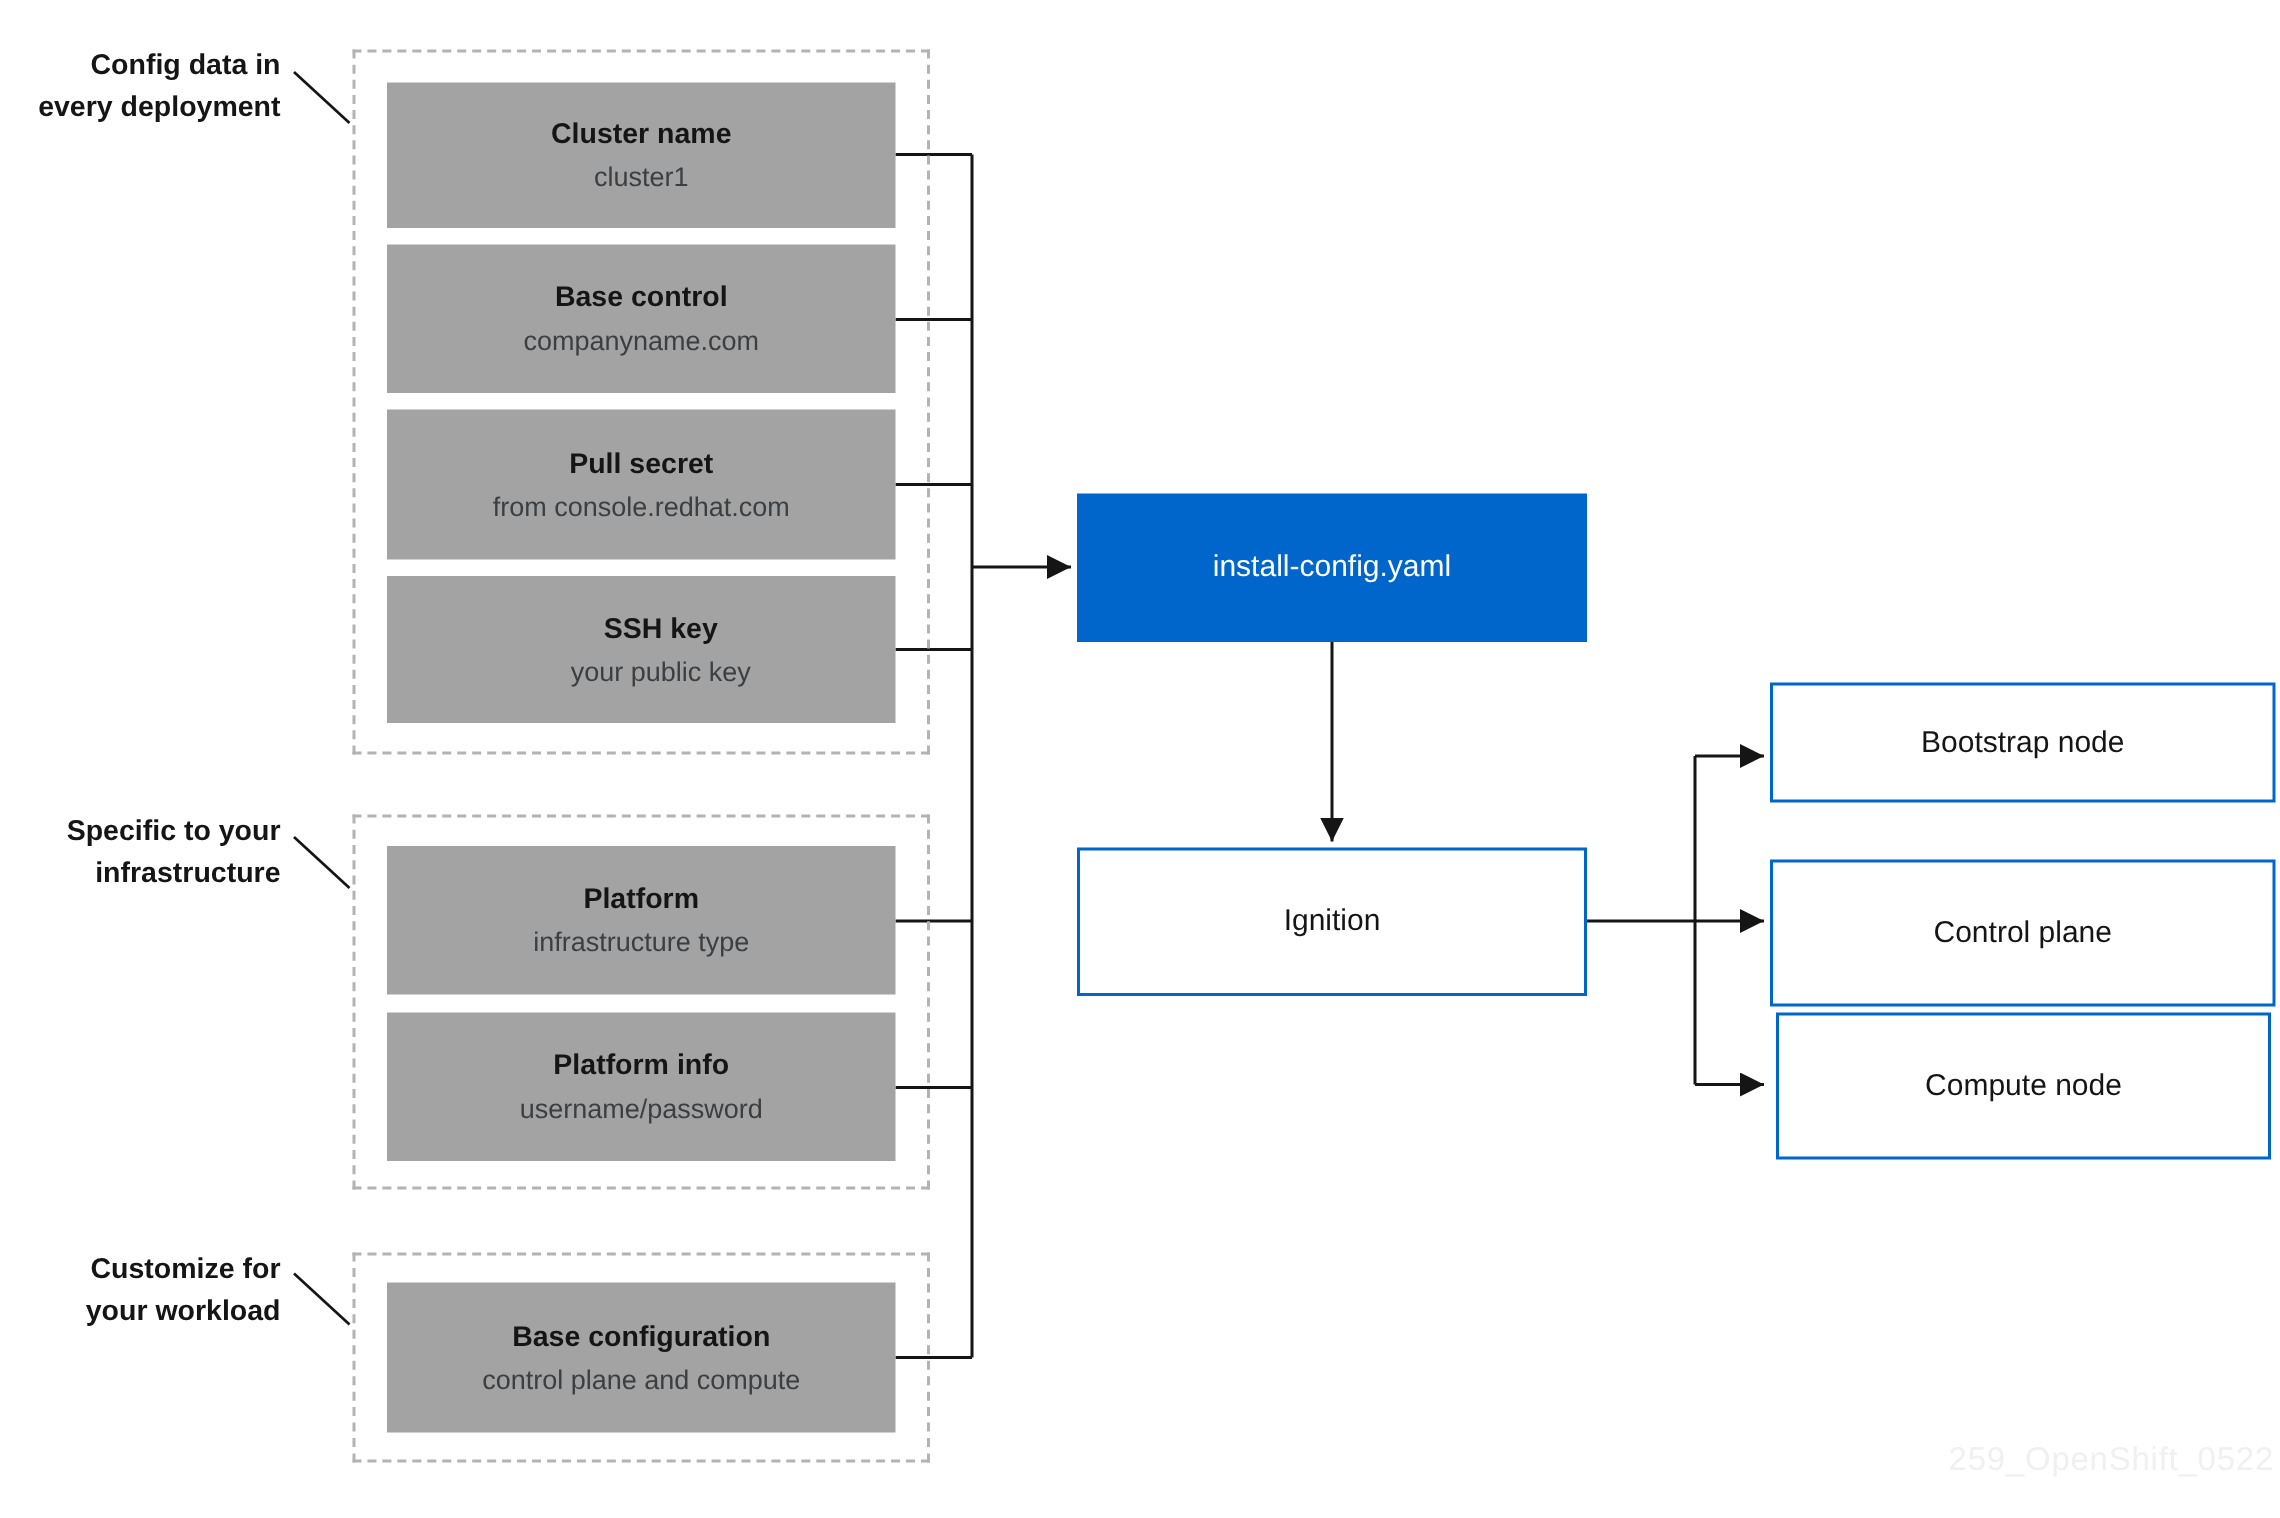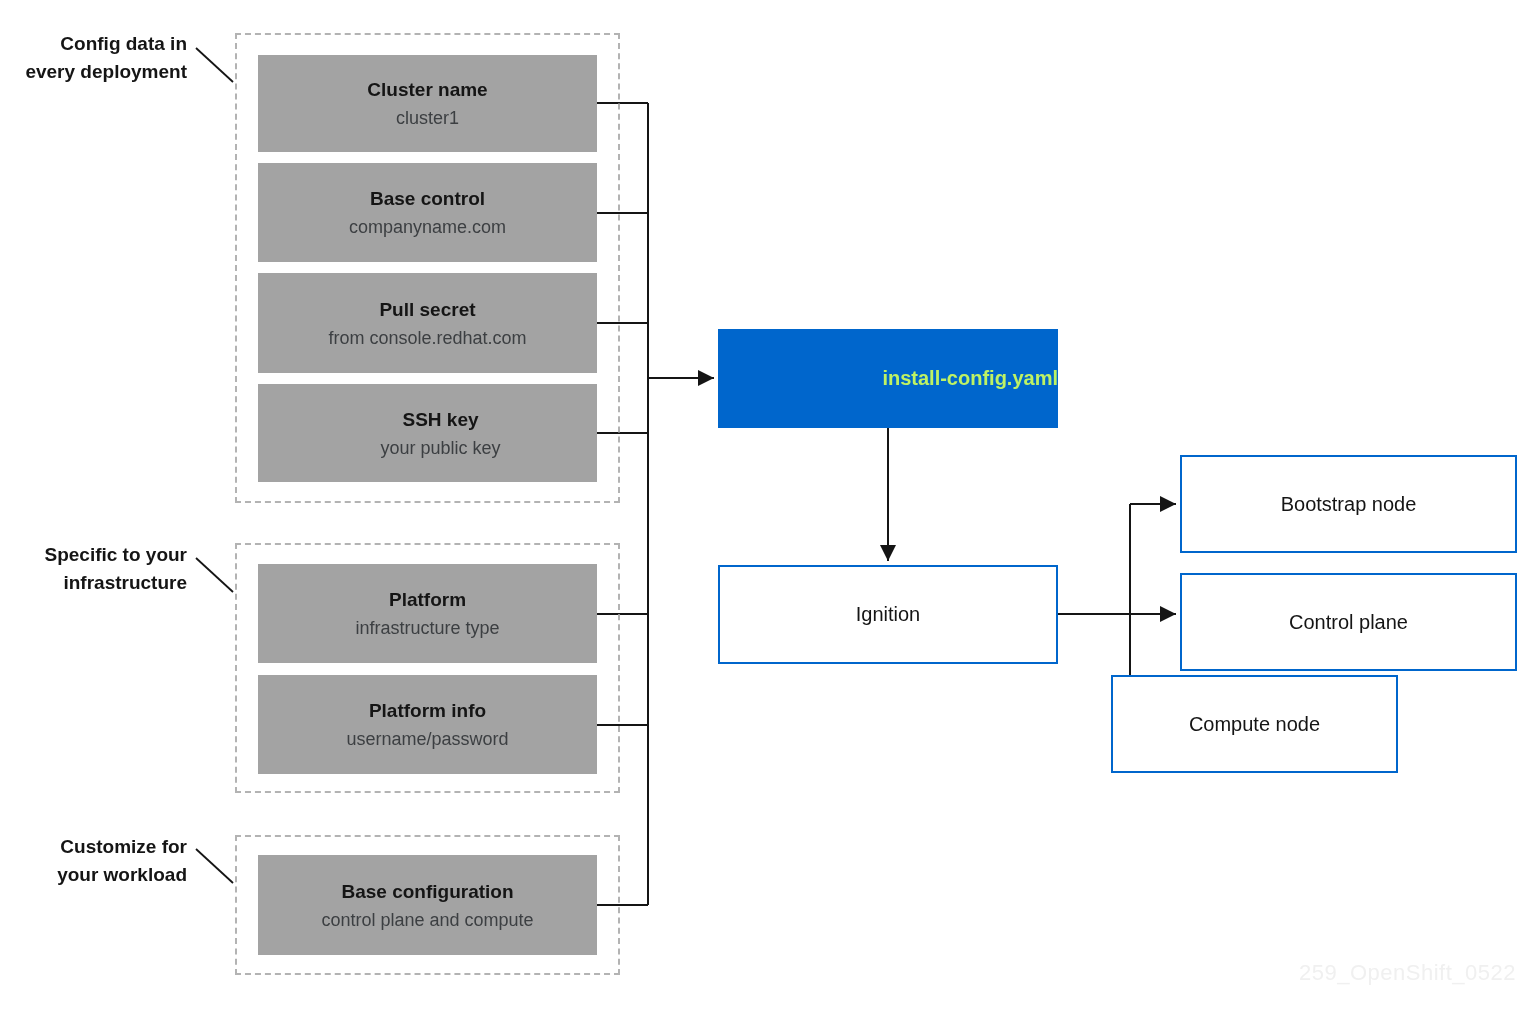--- a/index.html
+++ b/index.html
@@ -83,42 +83,42 @@
   #label-3 { top: 833px; }
 
   
   #install-config-box {
     position: absolute;
     left: 718px; top: 329px;
     width: 340px; height: 99px;
     background: #0066cc;
     display: flex;
     align-items: center;
-    justify-content: flex-end;
-    color: #bef264;
+    justify-content: center;
+    color: #ffffff;
     font-size: 20px;
-    font-weight: 700;
+    font-weight: 400;
   }
   
   .outline-box {
     position: absolute;
     background: #ffffff;
     border: 2px solid #0066cc;
     box-sizing: border-box;
     display: flex;
     align-items: center;
     justify-content: center;
     color: #151515;
     font-size: 20px;
     font-weight: 500;
   }
   #ignition-box  { left: 718px;  top: 565px; width: 340px; height: 99px; }
-  #node-box-1    { left: 1180px; top: 455px; width: 337px; height: 98px; }
+  #node-box-1    { left: 1180px; top: 455px; width: 337px; height: 80px; }
   #node-box-2    { left: 1180px; top: 573px; width: 337px; height: 98px; }
-  #node-box-3    { left: 1111px; top: 675px; width: 287px; height: 98px; }
+  #node-box-3    { left: 1184px; top: 675px; width: 330px; height: 98px; }
 
   #watermark {
     position: absolute;
     right: 4px;
     bottom: 26px;
     font-size: 22px;
     color: #f0f0f0;
     letter-spacing: 0.5px;
   }
 </style>

